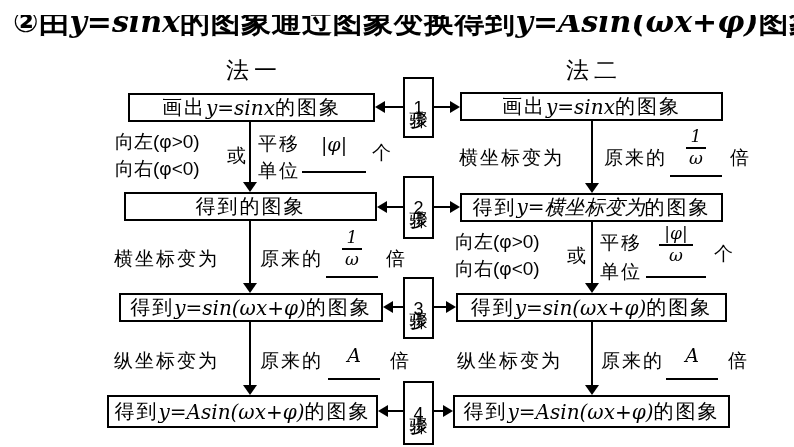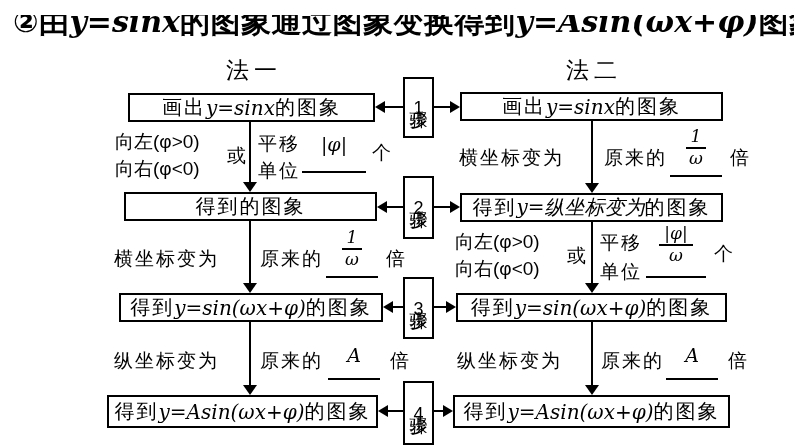--- a/index.html
+++ b/index.html
@@ -79,21 +79,21 @@
       <span class="cjk">的图象</span>
     </div>
 
   <div class="box" style="left:460px; top:92px;  width:263px; height:29px;">
       <span class="cjk">画出</span>
       <span class="fm">y=sinx</span>
       <span class="cjk">的图象</span>
     </div>
   <div class="box" style="left:460px; top:193px; width:263px; height:29px;">
       <span class="cjk">得到</span>
-      <span class="fm">y=纵坐标变为</span>
+      <span class="fm">y=横坐标变为</span>
       <span class="cjk">的图象</span>
     </div>
   <div class="box" style="left:456px; top:293px; width:271px; height:29px;">
       <span class="cjk">得到</span>
       <span class="fm">y=sin(ωx+φ)</span>
       <span class="cjk">的图象</span>
     </div>
   <div class="box" style="left:453px; top:395px; width:277px; height:33px;">
       <span class="cjk">得到</span>
       <span class="fm">y=Asin(ωx+φ)</span>

